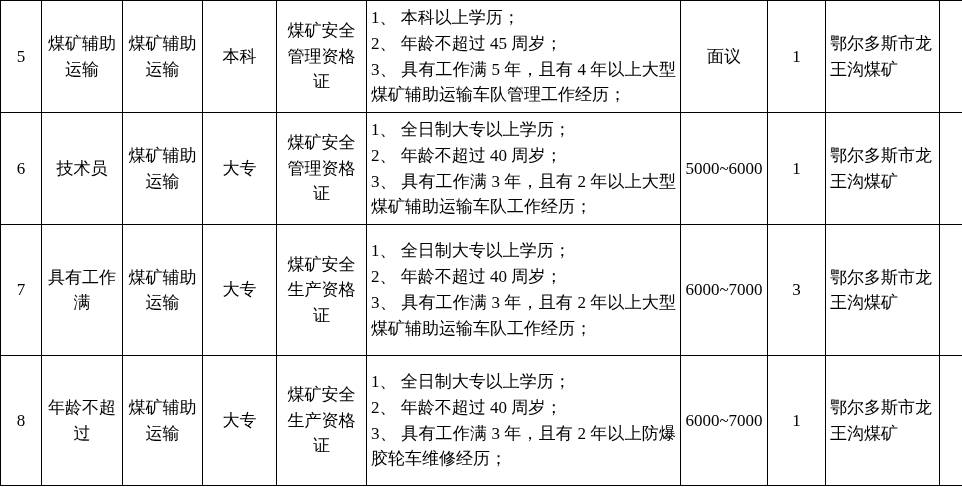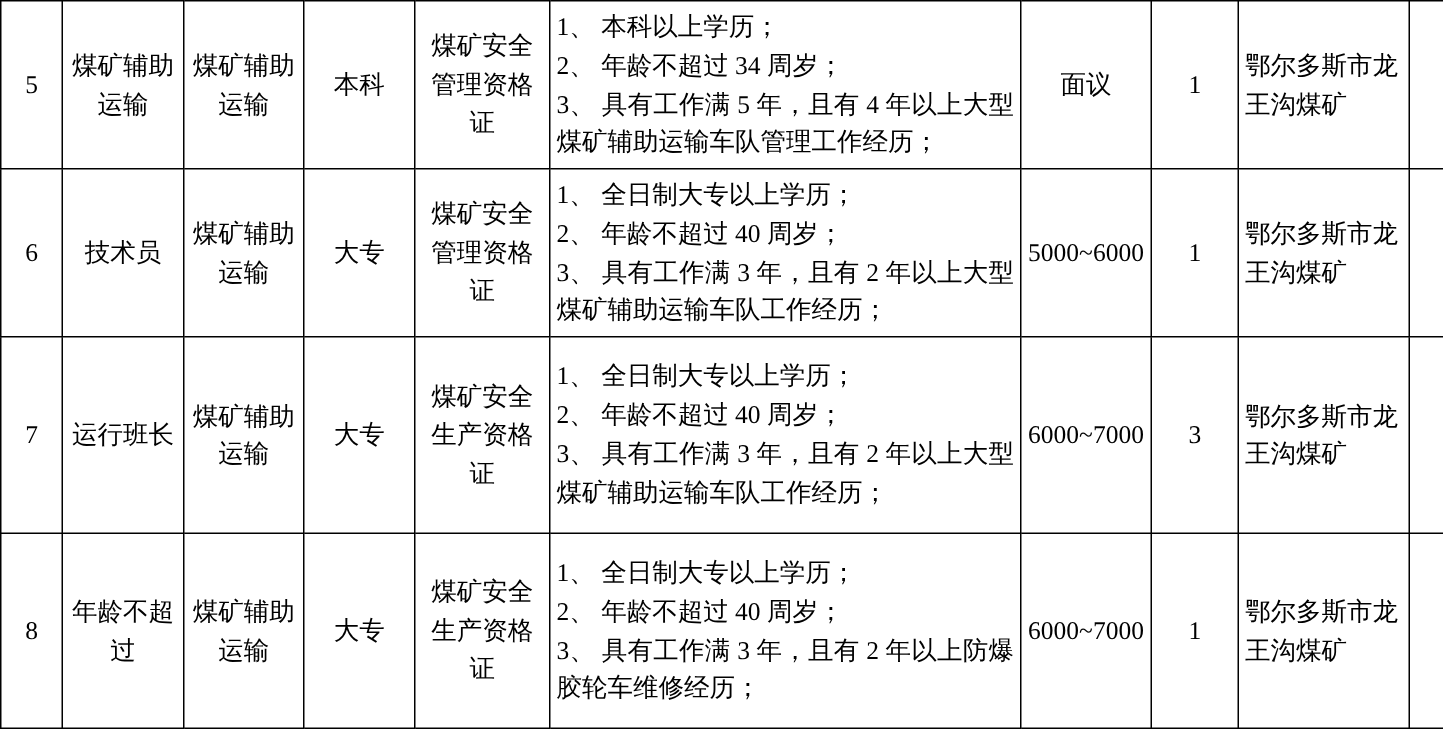--- a/index.html
+++ b/index.html
@@ -97,21 +97,21 @@
     </colgroup>
     <tbody>
       <tr class="row-5">
         <td class="cell-center cell-no">5</td>
         <td class="cell-center">煤矿辅助运输</td>
         <td class="cell-center">煤矿辅助运输</td>
         <td class="cell-center">本科</td>
         <td class="cell-center">煤矿安全管理资格证</td>
         <td class="cell-req">
           <div class="req-line">1、 本科以上学历；</div>
-          <div class="req-line">2、 年龄不超过 34 周岁；</div>
+          <div class="req-line">2、 年龄不超过 45 周岁；</div>
           <div class="req-line">3、 具有工作满 5 年，且有 4 年以上大型煤矿辅助运输车队管理工作经历；</div>
         </td>
         <td class="cell-center salary nowrap-break">面议</td>
         <td class="cell-center">1</td>
         <td class="cell-place">鄂尔多斯市龙王沟煤矿</td>
         <td class="cell-center"></td>
       </tr>
       <tr class="row-6">
         <td class="cell-center cell-no">6</td>
         <td class="cell-center">技术员</td>
@@ -123,21 +123,21 @@
           <div class="req-line">2、 年龄不超过 40 周岁；</div>
           <div class="req-line">3、 具有工作满 3 年，且有 2 年以上大型煤矿辅助运输车队工作经历；</div>
         </td>
         <td class="cell-center salary nowrap-break">5000~6000</td>
         <td class="cell-center">1</td>
         <td class="cell-place">鄂尔多斯市龙王沟煤矿</td>
         <td class="cell-center"></td>
       </tr>
       <tr class="row-7">
         <td class="cell-center cell-no">7</td>
-        <td class="cell-center">运行班长</td>
+        <td class="cell-center">具有工作满</td>
         <td class="cell-center">煤矿辅助运输</td>
         <td class="cell-center">大专</td>
         <td class="cell-center">煤矿安全生产资格证</td>
         <td class="cell-req">
           <div class="req-line">1、 全日制大专以上学历；</div>
           <div class="req-line">2、 年龄不超过 40 周岁；</div>
           <div class="req-line">3、 具有工作满 3 年，且有 2 年以上大型煤矿辅助运输车队工作经历；</div>
         </td>
         <td class="cell-center salary nowrap-break">6000~7000</td>
         <td class="cell-center">3</td>

